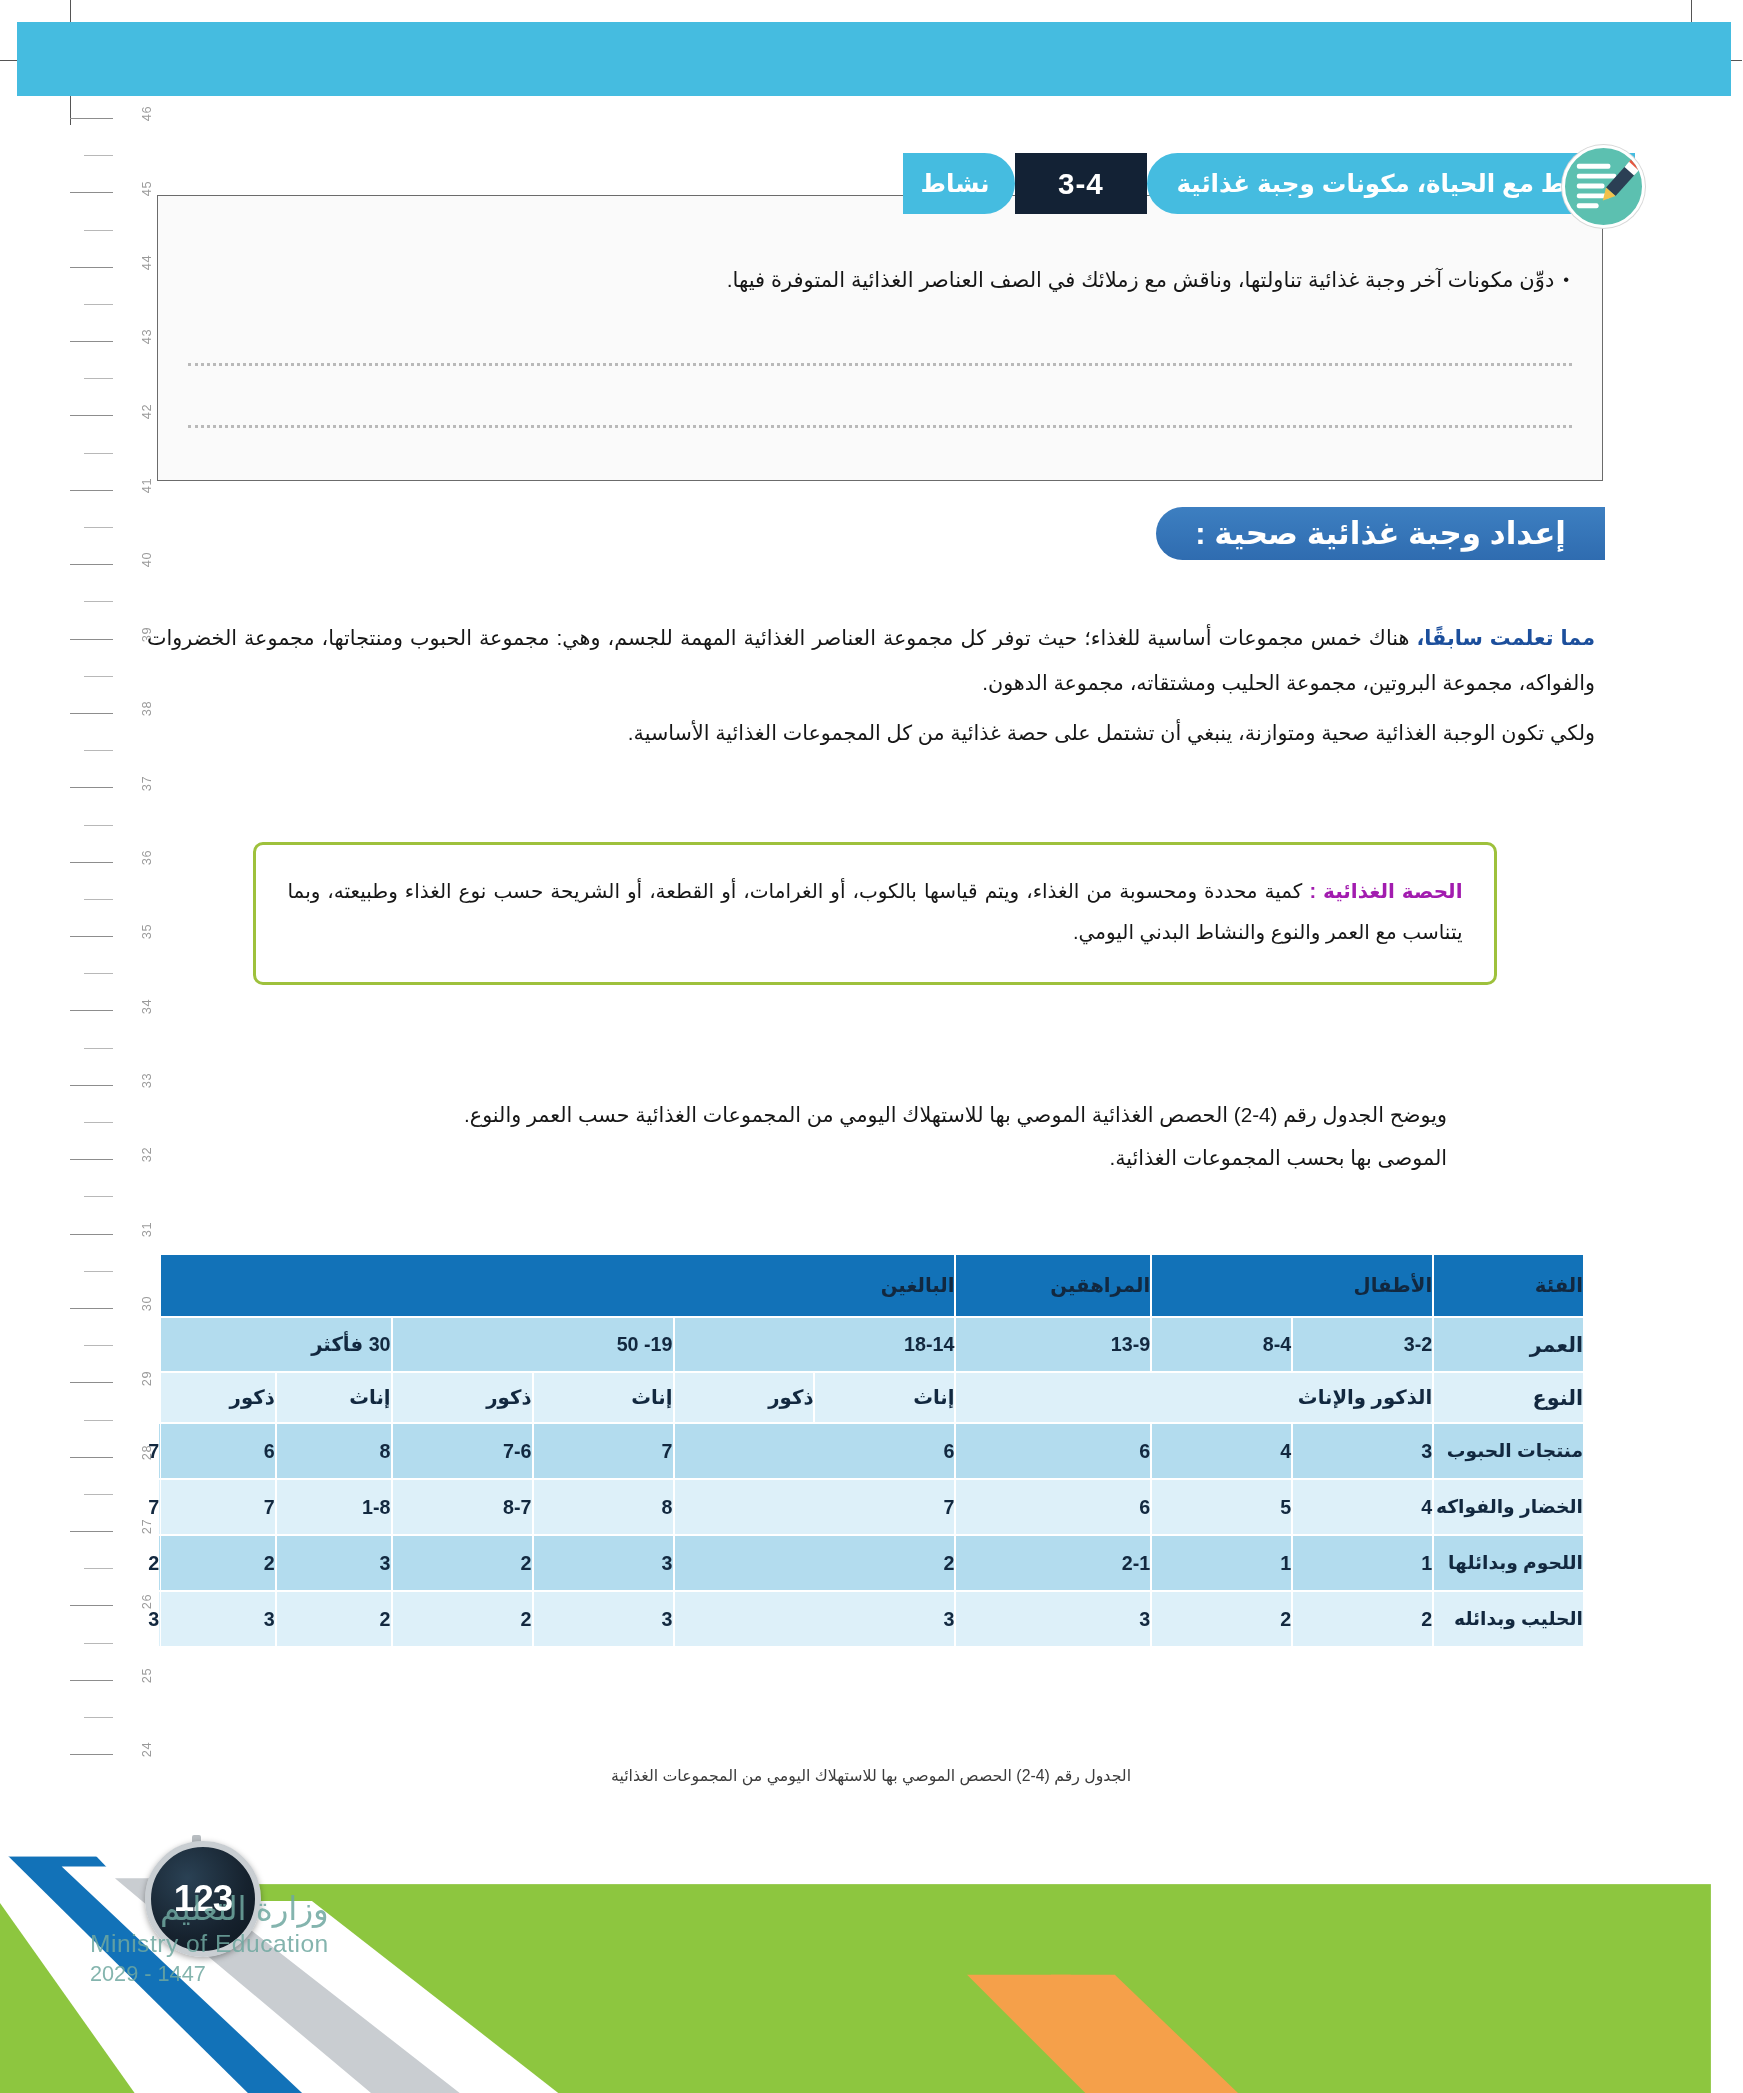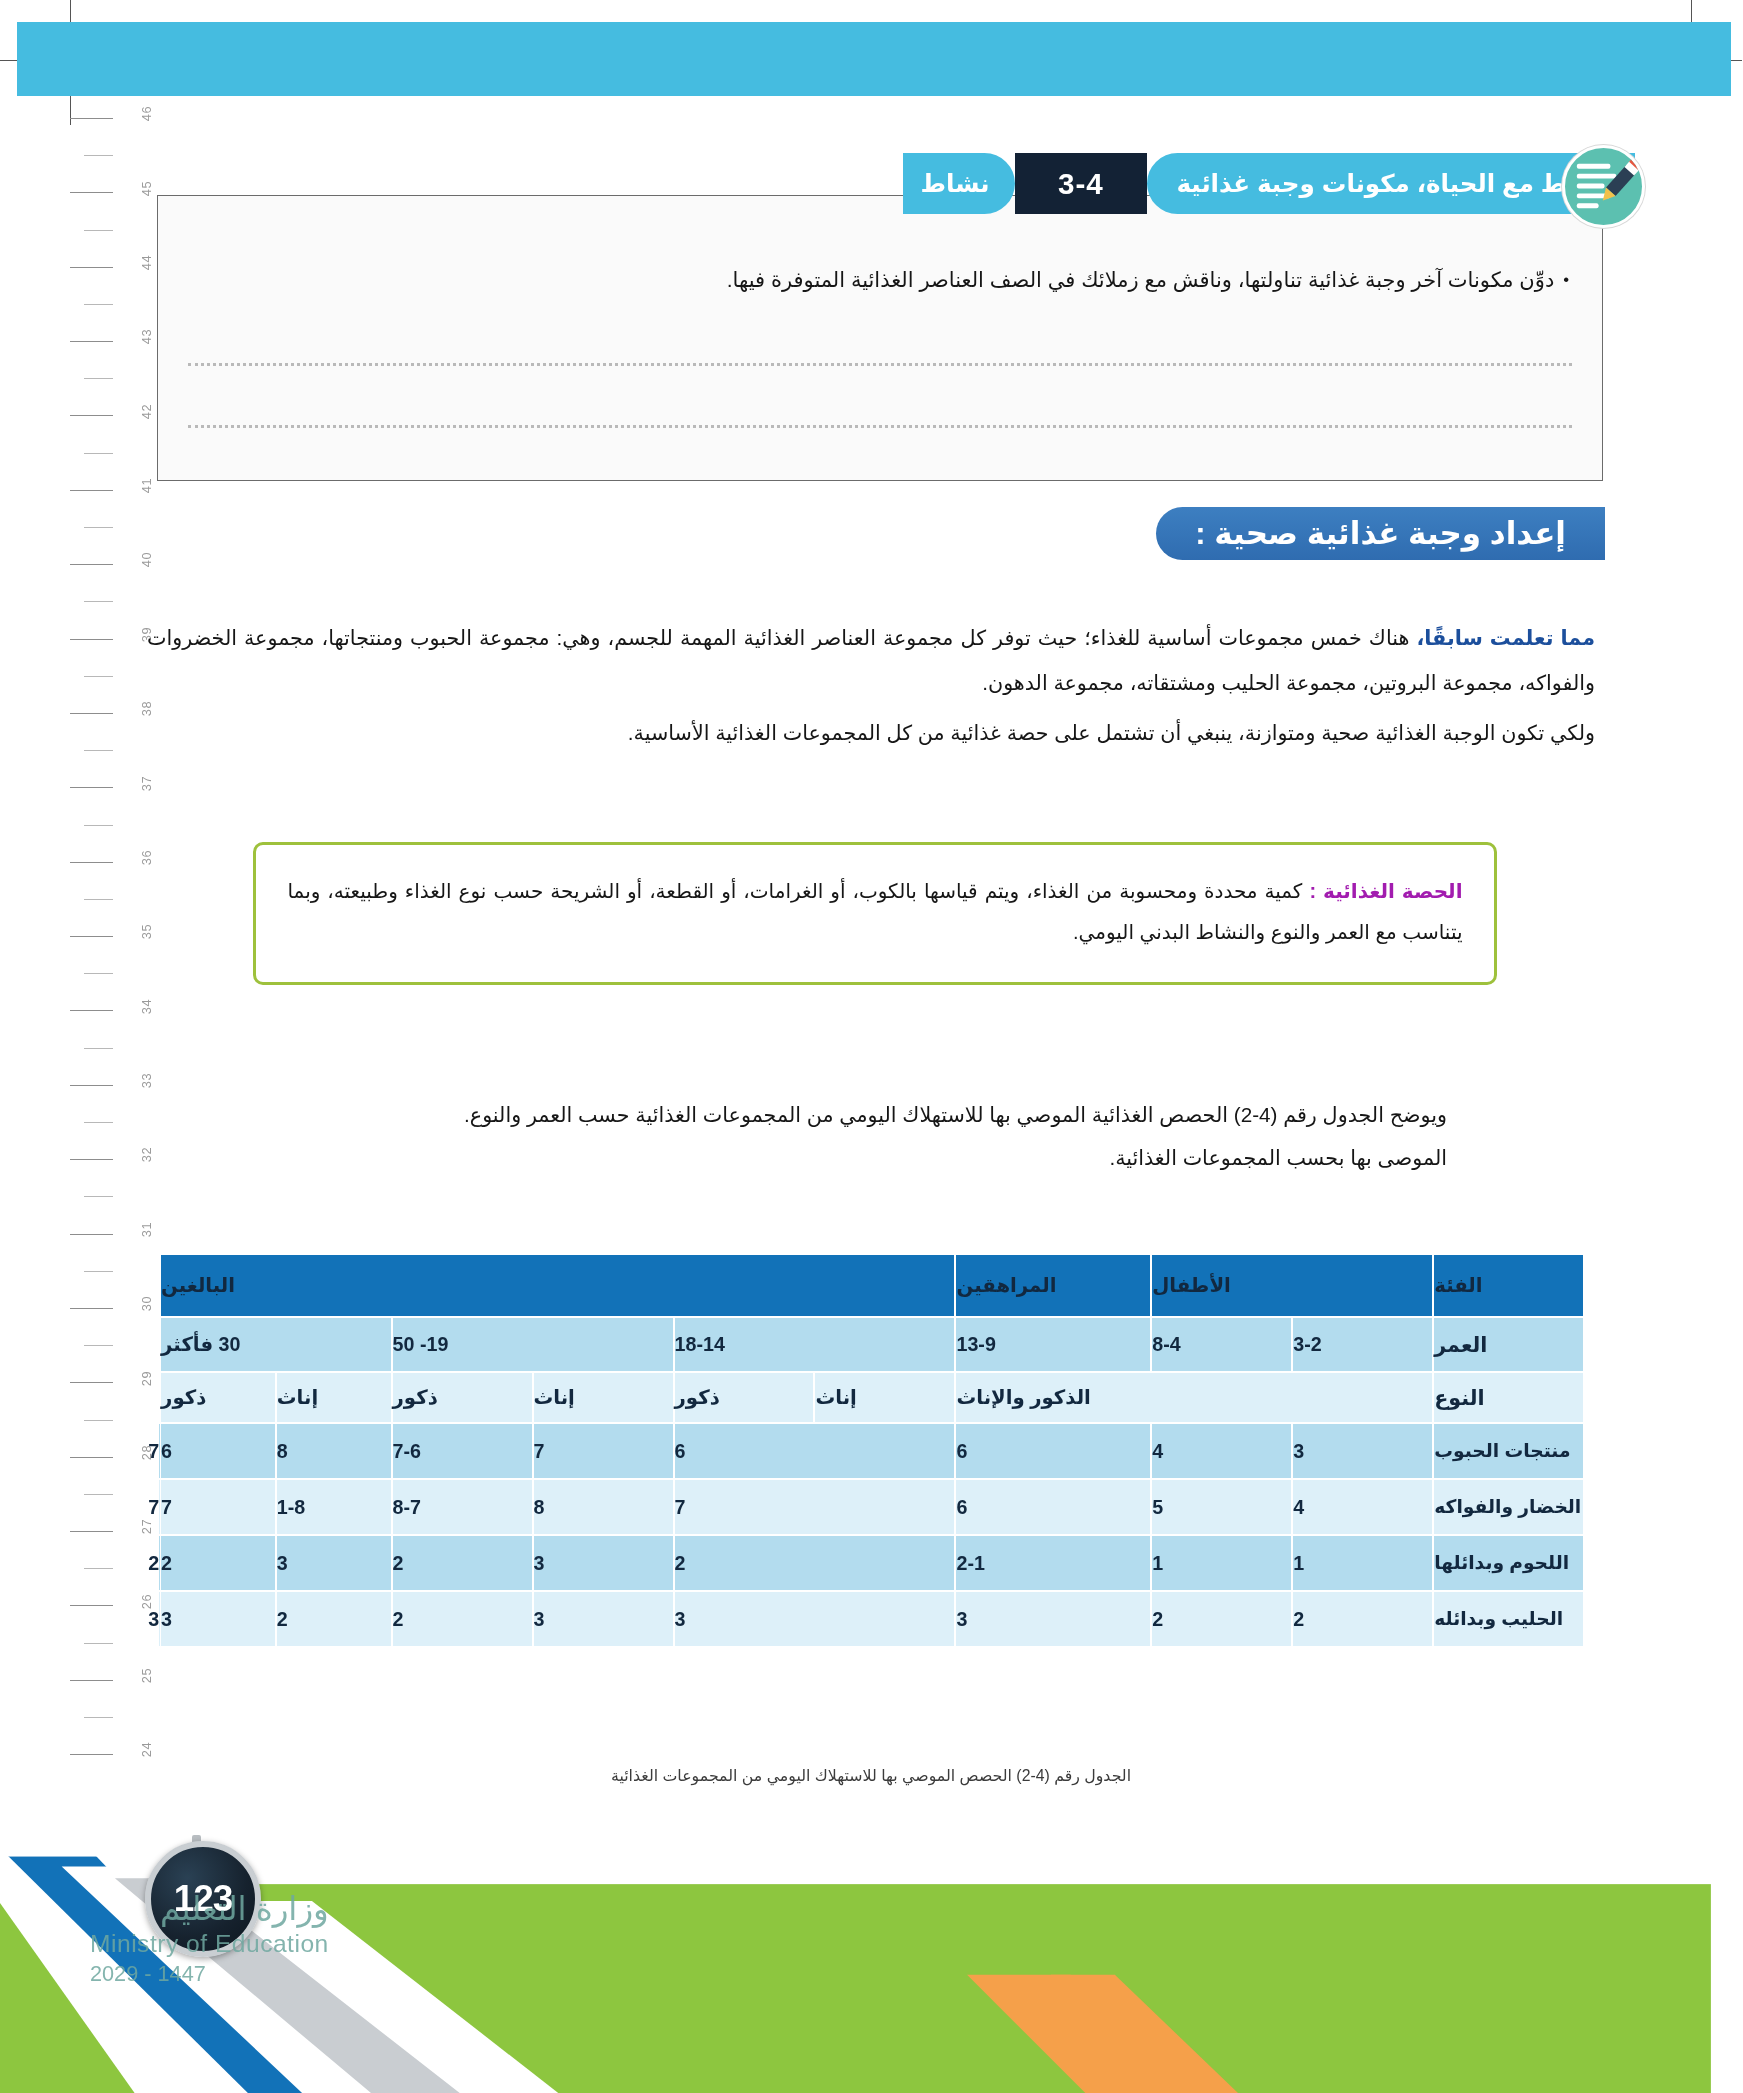--- a/index.html
+++ b/index.html
@@ -233,21 +233,21 @@
     top: 1253px;
   }
   table.nutri {
     width: 100%;
     border-collapse: separate;
     border-spacing: 2px;
     direction: rtl;
     table-layout: fixed;
   }
   table.nutri th, table.nutri td {
-    text-align: left;
+    text-align: right;
     vertical-align: middle;
     font-size: 19.7px;
     color: #12283f;
     padding: 0;
     height: 46px;
     font-weight: bold;
   }
   .th-main {
     background: #1272b8;
     color: #ffffff;

